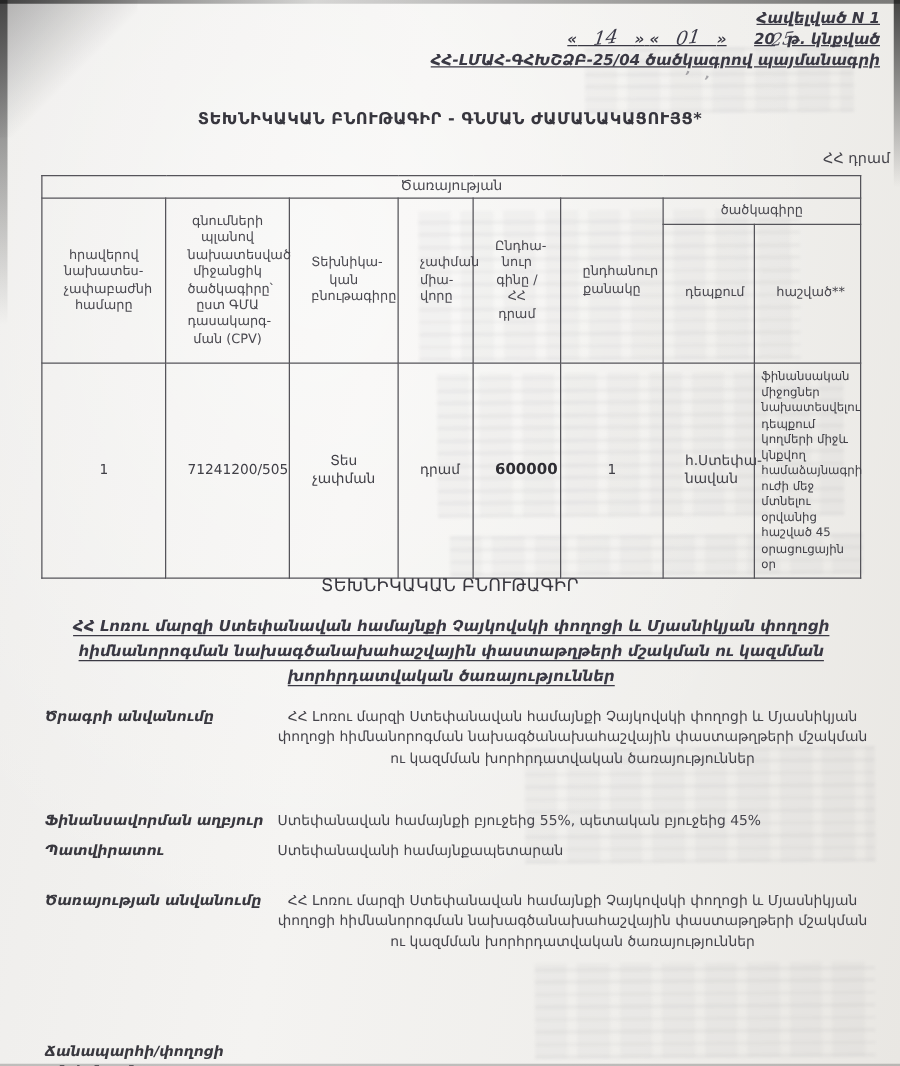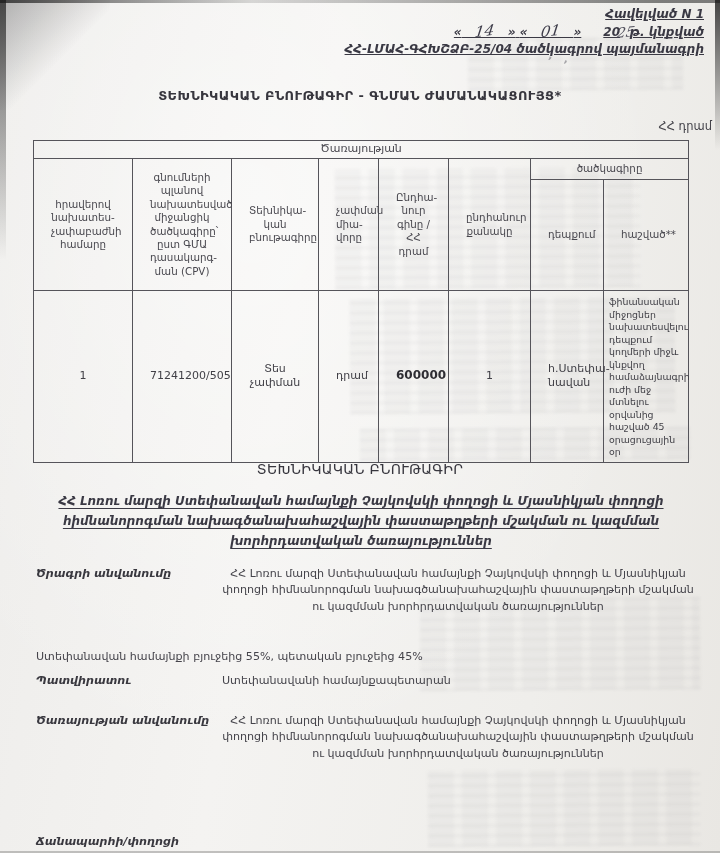--- a/index.html
+++ b/index.html
@@ -158,20 +158,21 @@
     </table>
 
   <div class="sec-heading">ՏԵԽՆԻԿԱԿԱՆ ԲՆՈՒԹԱԳԻՐ</div>
   <div class="sec-subtitle">ՀՀ Լոռու մարզի Ստեփանավան համայնքի Չայկովսկի փողոցի և Մյասնիկյան փողոցի հիմնանորոգման նախագծանախահաշվային փաստաթղթերի մշակման ու կազմման խորհրդատվական ծառայություններ</div>
 
   <div class="field f0">
     <div class="f-label">Ծրագրի անվանումը</div>
     <div class="f-value">ՀՀ Լոռու մարզի Ստեփանավան համայնքի Չայկովսկի փողոցի և Մյասնիկյան փողոցի հիմնանորոգման նախագծանախահաշվային փաստաթղթերի մշակման ու կազմման խորհրդատվական ծառայություններ</div>
   </div>
   <div class="field f1">
+    <div class="f-label">Ֆինանսավորման աղբյուր</div>
     <div class="f-value">Ստեփանավան համայնքի բյուջեից 55%, պետական բյուջեից 45%</div>
   </div>
   <div class="field f2">
     <div class="f-label">Պատվիրատու</div>
     <div class="f-value">Ստեփանավանի համայնքապետարան</div>
   </div>
   <div class="field f3">
     <div class="f-label">Ծառայության անվանումը</div>
     <div class="f-value">ՀՀ Լոռու մարզի Ստեփանավան համայնքի Չայկովսկի փողոցի և Մյասնիկյան փողոցի հիմնանորոգման նախագծանախահաշվային փաստաթղթերի մշակման ու կազմման խորհրդատվական ծառայություններ</div>
   </div>

